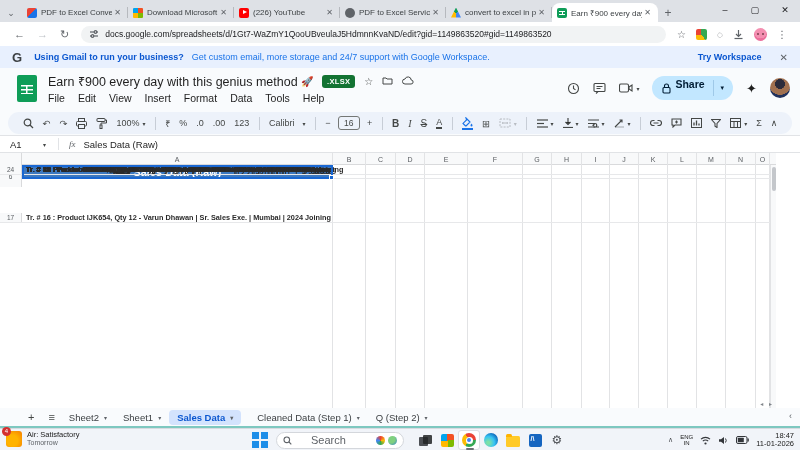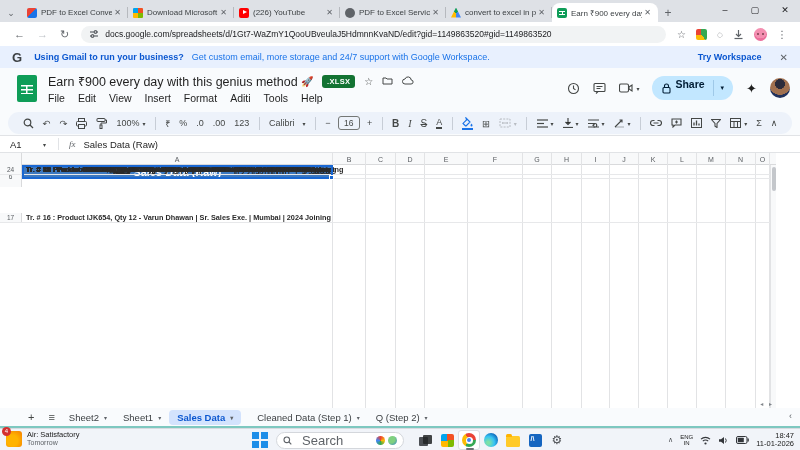--- a/index.html
+++ b/index.html
@@ -133,21 +133,21 @@
   .wbadge { position:absolute; left:-4px; top:-4px; width:9px; height:9px; border-radius:50%; background:#d32f2f; color:#fff; font-size:6px; display:flex; align-items:center; justify-content:center; }
   .wtext1 { font-size:7.5px; color:#202020; line-height:9px; }
   .wtext2 { font-size:7px; color:#5f6368; line-height:8px; }
   .tb-center { position:absolute; left:252px; top:1px; display:flex; align-items:center; height:20px; }
   .startbtn2 { width:16px; height:16px; margin-right:8px;
      background: linear-gradient(#1e8ee8,#1e8ee8) 0 0/7px 7px no-repeat,
                  linear-gradient(#1e8ee8,#1e8ee8) 9px 0/7px 7px no-repeat,
                  linear-gradient(#1e8ee8,#1e8ee8) 0 9px/7px 7px no-repeat,
                  linear-gradient(#1e8ee8,#1e8ee8) 9px 9px/7px 7px no-repeat; }
   .searchpill { width:128px; height:17px; background:#fff; border:1px solid #d4d7dc; border-radius:9px; display:flex; align-items:center; padding:0 6px; margin-right:10px; }
-  .searchpill .sp-txt { font-size:13px; color:#5f6368; margin-left:10px; flex:1; }
+  .searchpill .sp-txt { font-size:11px; color:#5f6368; margin-left:19px; flex:1; }
   .sp-mini { width:9px; height:9px; border-radius:50%; margin-left:3px; }
   .sp-mini1 { background:conic-gradient(#ea4335,#fbbc04,#34a853,#4285f4,#ea4335); }
   .sp-mini2 { background:radial-gradient(circle at 35% 35%, #7fd07f 45%, #2d7dd2); }
   .tkicon { width:22px; height:20px; display:flex; align-items:center; justify-content:center; position:relative; }
   .tkicon.active { background:#fff; border:1px solid #dcdfe3; border-radius:3px; }
   .tkicon.active::after { content:""; position:absolute; bottom:-1px; left:7px; width:8px; height:2px; border-radius:1px; background:#6b7075; }
   .ic-taskview { width:13px; height:11px; position:relative; }
   .ic-taskview::before { content:""; position:absolute; left:0; top:2px; width:9px; height:9px; background:#4c4f54; border-radius:1px; }
   .ic-taskview::after { content:""; position:absolute; left:4px; top:0; width:9px; height:9px; background:#212326; border-radius:1px; opacity:.85; }
   .ic-store { width:13px; height:13px; background:conic-gradient(#f25022 0 25%, #7fba00 25% 50%, #ffb900 50% 75%, #00a4ef 75%); border-radius:2px; }
@@ -278,21 +278,21 @@
             <path d="M3 8a2.5 2.5 0 010-5 3.2 3.2 0 016.2 1A2 2 0 019 8H3z" fill="none" stroke="#444746" stroke-width="1"></path>
           </svg>
       </span>
     </div>
     <div class="menurow" id="menus">
         <span class="menu-item">File</span>
         <span class="menu-item">Edit</span>
         <span class="menu-item">View</span>
         <span class="menu-item">Insert</span>
         <span class="menu-item">Format</span>
-        <span class="menu-item">Aditi</span>
+        <span class="menu-item">Data</span>
         <span class="menu-item">Tools</span>
         <span class="menu-item">Help</span>
       </div>
     <div class="hdr-right">
       <span class="hic">
         <svg width="13" height="13" viewBox="0 0 13 13">
             <circle cx="6.5" cy="6.5" r="5" fill="none" stroke="#444746" stroke-width="1.1"></circle>
             <path d="M6.5 3.5v3l2 1.4" fill="none" stroke="#444746" stroke-width="1.1"></path>
           </svg>
       </span>

